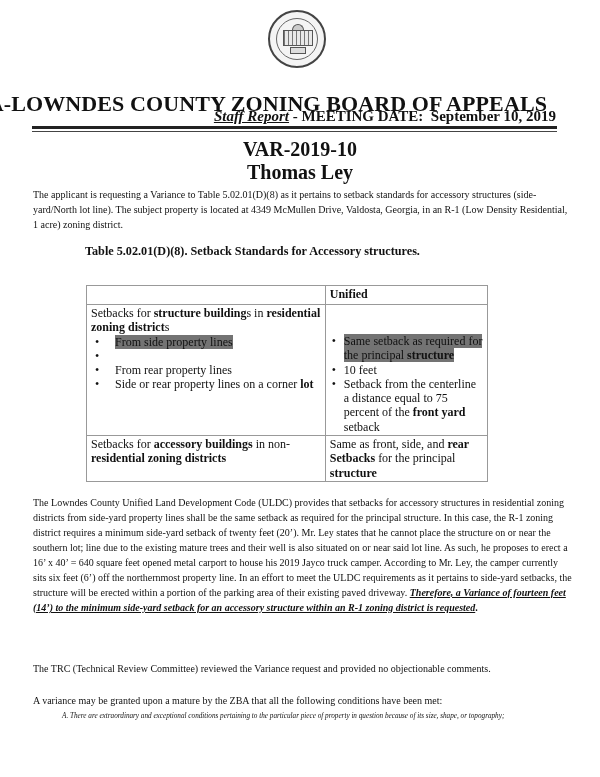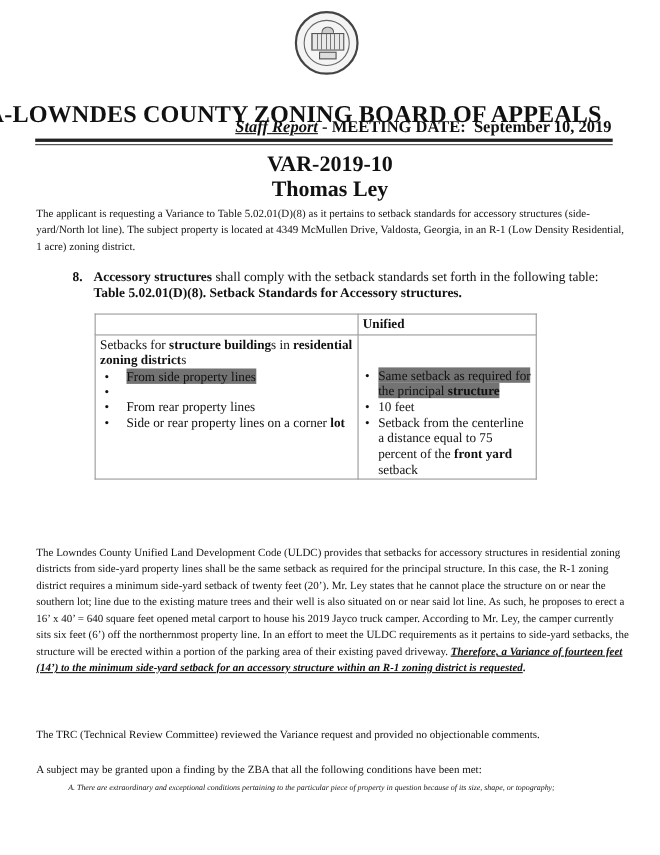--- a/index.html
+++ b/index.html
@@ -66,21 +66,20 @@
 </div>
 <div class="abs rule"></div>
 <div class="abs rule2"></div>
 
 <div class="abs title">VAR-2019-10</div>
 <div class="abs subtitle">Thomas Ley</div>
 
 <div class="abs p p1">The applicant is requesting a Variance to Table 5.02.01(D)(8) as it pertains to setback standards for accessory structures (side-yard/North lot line).  The subject property is located at 4349 McMullen Drive, Valdosta, Georgia, in an R-1 (Low Density Residential, 1 acre) zoning district.</div>
 
 <div class="abs item8">
-  <div><span class="num">8.</span><b>Accessory structures</b><span> shall comply with the setback standards set forth in the following table:</span></div>
   <div class="l2">Table 5.02.01(D)(8).  Setback Standards for Accessory structures.</div>
 </div>
 
 <table class="setback">
   <tbody>
       <tr>
     <th class="col1"></th>
     <th class="col2">Unified</th>
   </tr>
   <tr>
@@ -95,20 +94,24 @@
     </td>
     <td class="col2">
       <div style="height:28px"></div>
       <ul class="b2">
         <li><span class="hl"><span>Same setback as required for the principal </span><b>structure</b></span></li>
         <li>10 feet</li>
         <li><span>Setback from the centerline a distance equal to 75 percent of the </span><b>front yard</b><span> setback</span></li>
       </ul>
     </td>
   </tr>
+  <tr>
+    <td class="col1"><span>Setbacks for </span><b>accessory buildings</b><span> in non-</span><br><b>residential zoning districts</b></td>
+    <td class="col2"><span>Same as front, side, and </span><b>rear Setbacks</b><span> for the principal </span><b>structure</b></td>
+  </tr>
 </tbody>
   </table>
 
 <div class="abs p p2"><span>The Lowndes County Unified Land Development Code (ULDC) provides that setbacks for accessory structures in residential zoning districts from side-yard property lines shall be the same setback as required for the principal structure.  In this case, the R-1 zoning district requires a minimum side-yard setback of twenty feet (20’).  Mr. Ley states that he cannot place the structure on or near the southern lot; line due to the existing mature trees and their well is also situated on or near said lot line.  As such, he proposes to erect a 16’ x 40’ = 640 square feet opened metal carport to house his 2019 Jayco truck camper.  According to Mr. Ley, the camper currently sits six feet (6’) off the northernmost property line.  In an effort to meet the ULDC requirements as it pertains to side-yard setbacks, the structure will be erected within a portion of the parking area of their existing paved driveway.  </span><span class="emph">Therefore, a Variance of fourteen feet (14’) to the minimum side-yard setback for an accessory structure within an R-1 zoning district is requested</span><b>.</b></div>
 
 <div class="abs p p3">The TRC (Technical Review Committee) reviewed the Variance request and provided no objectionable comments.</div>
-<div class="abs p p4">A subject may be granted upon a finding by the ZBA that all the following conditions have been met:</div>
+<div class="abs p p4">A variance may be granted upon a mature by the ZBA that all the following conditions have been met:</div>
 <div class="abs cond">A. There are extraordinary and exceptional conditions pertaining to the particular piece of property in question because of its size, shape, or topography;</div>
 
 </body></html>

